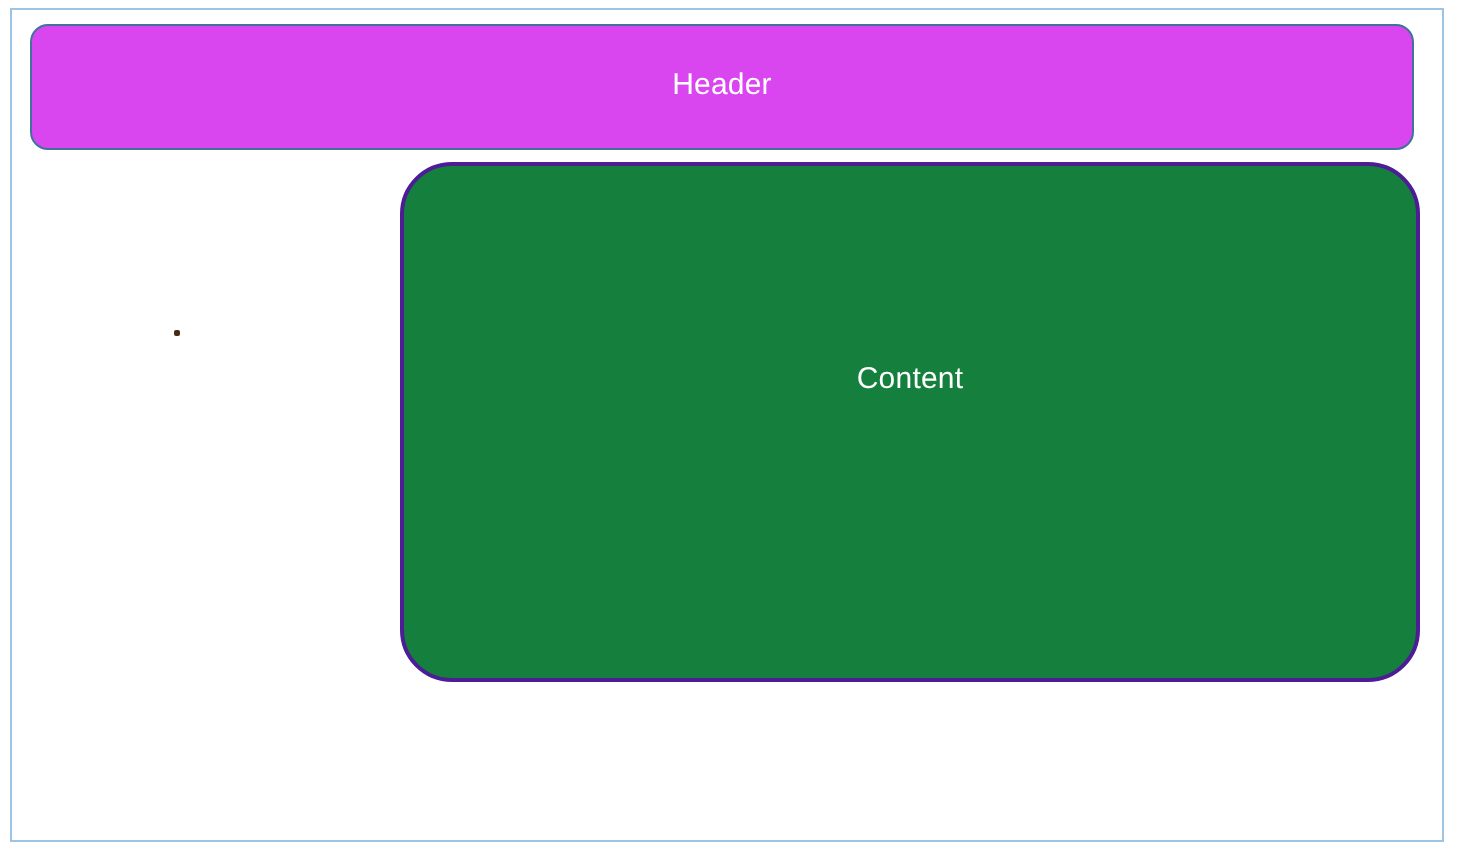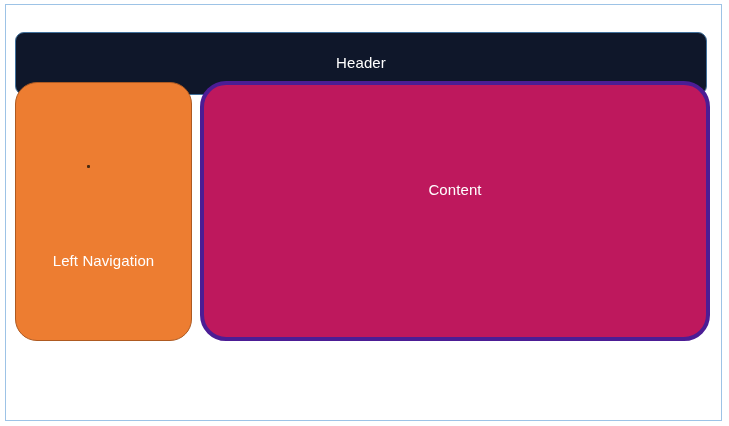--- a/index.html
+++ b/index.html
@@ -49,45 +49,44 @@
     display: block;
     white-space: nowrap;
   }
 
   
   .block-header {
     left: 15px;
     top: 12px;
     width: 692px;
     height: 63px;
-    background: #0f172a;
+    background: #d946ef;
     border: 1px solid #41719c;
     border-radius: 9px;
-    margin-top: 20px;
   }
 
   
   .block-leftnav {
     left: 15px;
     top: 82px;
     width: 177px;
     height: 259px;
     background: #ed7d31;
     border: 1px solid #ae5a21;
     border-radius: 22px;
   }
 
   
   .block-content {
     left: 200px;
     top: 81px;
     width: 510px;
     height: 260px;
-    background: #be185d;
-    border: 4px solid #4c1d95;
+    background: #15803d;
+    border: 2px solid #4c1d95;
     border-radius: 26px;
   }
 
   
   .block-footer {
     left: 15px;
     top: 350px;
     width: 697px;
     height: 66px;
     background: #70ad47;
@@ -116,23 +115,20 @@
 <body>
 
 <div id="canvas">
 
   <div class="frame"></div>
 
   <div class="block block-header">
     <span class="block-label">Header</span>
   </div>
 
-  <div class="block block-leftnav">
-    <span class="block-label">Left Navigation</span>
-  </div>
 
   <div class="stray-mark"></div>
 
   <div class="block block-content">
     <span class="block-label">Content</span>
   </div>
 
 
 </div>
 

